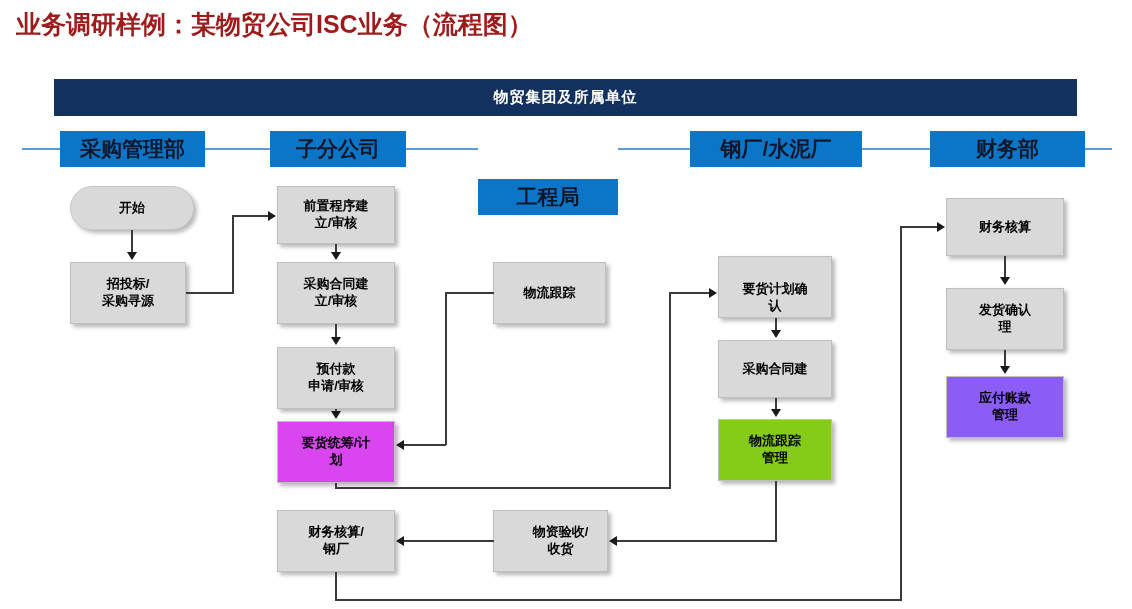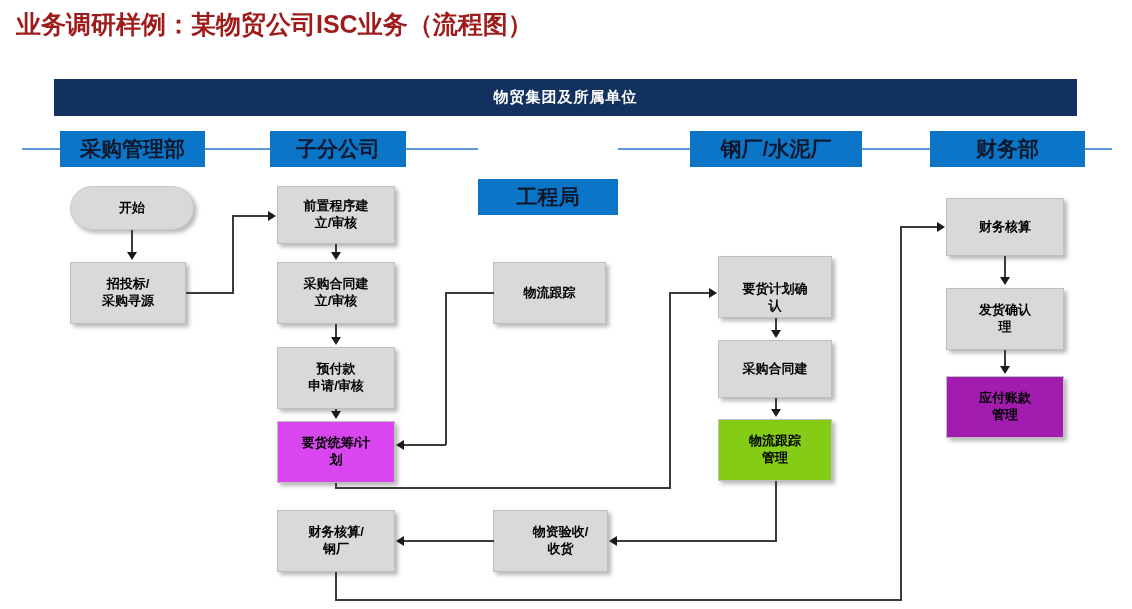--- a/index.html
+++ b/index.html
@@ -149,21 +149,21 @@
       <div class="node" style="left: 493px; top: 510px; width: 115px; height: 62px; background: rgb(217, 217, 217); padding-left: 24px;"><span>物资验收/
 收货</span></div>
       <div class="node" style="left: 718px; top: 256px; width: 114px; height: 62px; background: rgb(217, 217, 217); align-items: flex-end;"><span>要货计划确
 认</span></div>
       <div class="node" style="left: 718px; top: 340px; width: 114px; height: 58px; background: rgb(217, 217, 217);"><span>采购合同建</span></div>
       <div class="node" style="left: 718px; top: 419px; width: 114px; height: 62px; background: #84cc16;"><span>物流跟踪
 管理</span></div>
       <div class="node" style="left: 946px; top: 198px; width: 118px; height: 58px; background: rgb(217, 217, 217);"><span>财务核算</span></div>
       <div class="node" style="left: 946px; top: 288px; width: 118px; height: 62px; background: rgb(217, 217, 217);"><span>发货确认
 理</span></div>
-      <div class="node" style="left: 946px; top: 376px; width: 118px; height: 62px; background: #a21caf;"><span>应付账款
+      <div class="node" style="left: 946px; top: 376px; width: 118px; height: 62px; background: #8b5cf6;"><span>应付账款
 管理</span></div>
     </div>
 
   <div id="conn-layer">
 
     <div class="seg-v" style="left:131px; top:230px; height:24px;"></div>
     <div class="arrow down" style="left:127px; top:252px;"></div>
 
     <div class="seg-h" style="left:186px; top:292px; width:48px;"></div>
     <div class="seg-v" style="left:232px; top:215px; height:78px;"></div>

